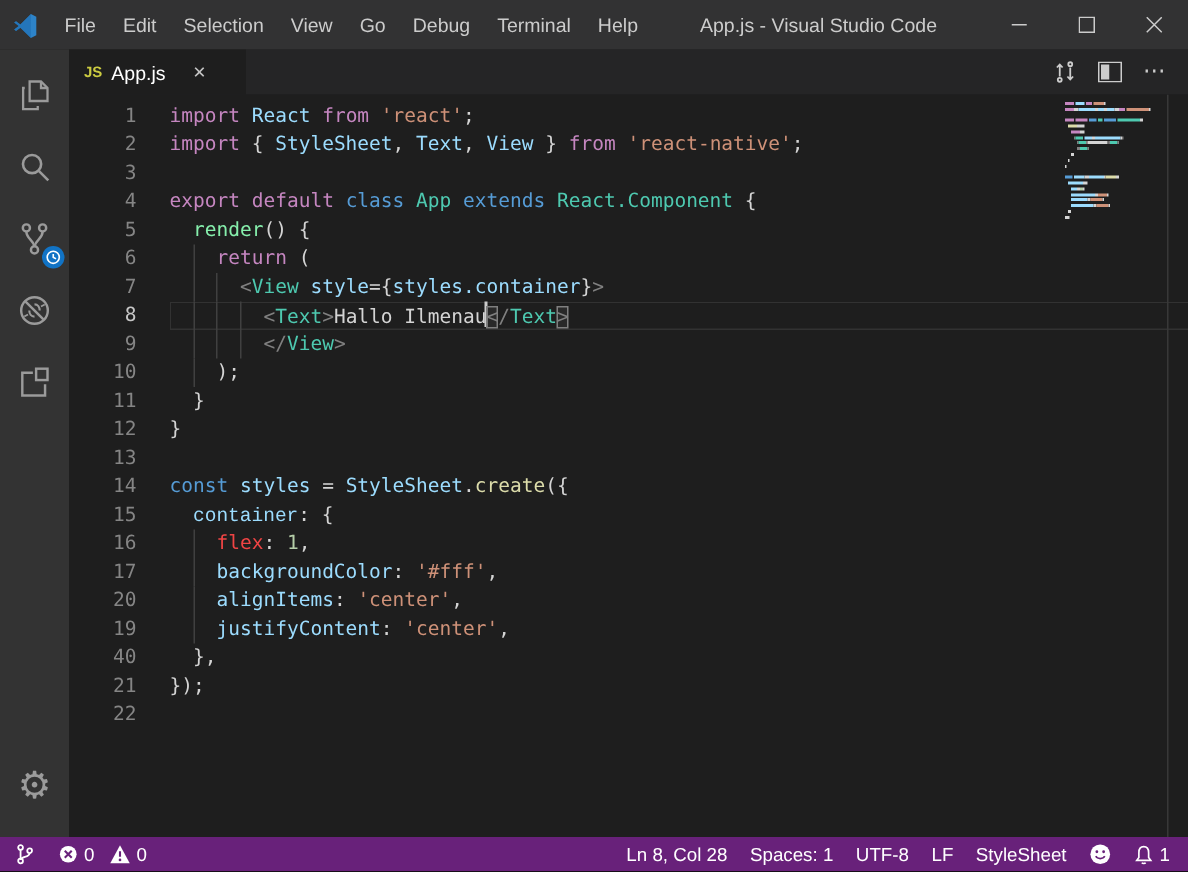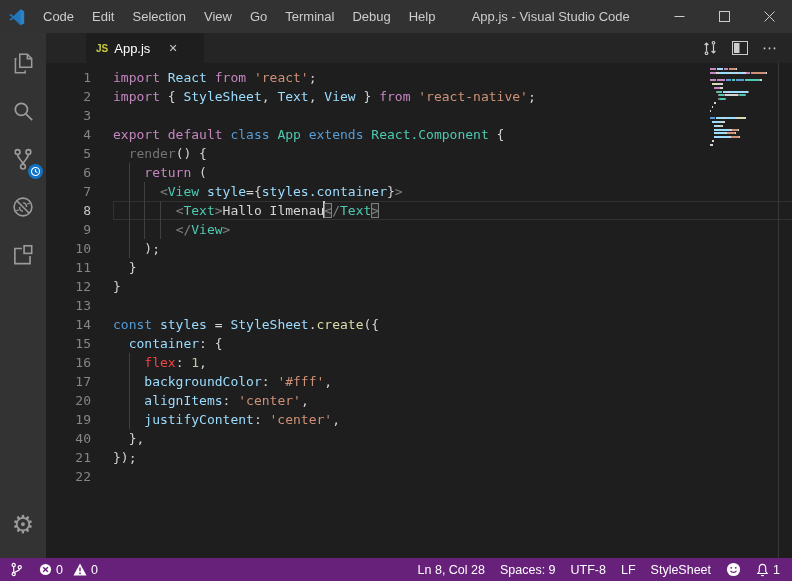--- a/index.html
+++ b/index.html
@@ -19,21 +19,21 @@
   .main{display:flex;height:525px;}
   .activitybar{width:46px;background:#333333;display:flex;flex-direction:column;align-items:center;padding-top:6px;box-sizing:border-box;}
   .ab-item{width:46px;height:48px;display:flex;align-items:center;justify-content:center;position:relative;}
   .ab-spacer{flex:1;}
   .ab-gear{margin-bottom:10px;font-size:25px;color:#9b9b9b;line-height:1;}
   .scm-badge{position:absolute;right:3px;bottom:4px;width:15px;height:15px;border-radius:50%;
              background:#1173c5;display:flex;align-items:center;justify-content:center;}
   
   .editor-col{flex:1;display:flex;flex-direction:column;min-width:0;}
   .tabbar{height:30px;background:#252526;display:flex;align-items:stretch;}
-  .tab{background:#1e1e1e;display:flex;align-items:center;padding:0 10px;min-width:98px;margin-left:40px;}
+  .tab{background:#1e1e1e;display:flex;align-items:center;padding:0 10px;min-width:98px;}
   .js-ico{color:#cbcb41;font-weight:bold;font-size:10px;margin-right:6px;font-style:normal;}
   .tab-label{color:#ffffff;font-size:13px;}
   .tab-close{margin-left:18px;color:#c5c5c5;font-size:11px;}
   .tab-actions{margin-left:auto;display:flex;align-items:center;gap:14px;padding-right:14px;}
   .ta{display:flex;align-items:center;justify-content:center;}
   .ta.more{color:#cccccc;font-size:15px;letter-spacing:1px;line-height:10px;}
   
   .editor{flex:1;position:relative;background:#1e1e1e;overflow:hidden;}
   .code{padding-top:5px;}
   .code-line{display:flex;height:19px;line-height:19px;font-family:"DejaVu Sans Mono","Liberation Mono",monospace;font-size:13px;}
@@ -63,27 +63,27 @@
 <div class="window">
 
   <div class="titlebar">
     <span class="logo">
       <svg width="18" height="18" viewBox="0 0 20 20">
         <path d="M14 1.5 L6.2 9.2 L3 6.8 L1.6 7.8 L5 10.4 L1.6 13 L3 14 L6.2 11.6 L14 19.3 L18 17.2 V3.6 Z" fill="#2d83c8"></path>
         <path d="M14 1.5 L6.2 9.2 L3 6.8 L1.6 7.8 L5 10.4 L1.6 13 L3 14 L6.2 11.6 L14 19.3 Z" fill="#1d6bb0" opacity="0.55"></path>
       </svg>
     </span>
     <div class="menubar">
-        <div class="menu-item">Code</div>
+        <div class="menu-item">File</div>
         <div class="menu-item">Edit</div>
         <div class="menu-item">Selection</div>
         <div class="menu-item">View</div>
         <div class="menu-item">Go</div>
+        <div class="menu-item">Debug</div>
         <div class="menu-item">Terminal</div>
-        <div class="menu-item">Debug</div>
         <div class="menu-item">Help</div>
       </div>
     <div class="titlebar-rest">
       <div class="title">App.js - Visual Studio Code</div>
       <div class="wcontrols">
         <div class="wbtn">
           <svg width="11" height="11" viewBox="0 0 11 11">
               <line x1="0.5" y1="5.5" x2="10.5" y2="5.5" stroke="#cccccc" stroke-width="1"></line>
             </svg>
         </div>
@@ -192,21 +192,21 @@
             <div class="code-line">
               <div class="line-number">3</div>
               <div class="line-content"></div>
             </div>
             <div class="code-line">
               <div class="line-number">4</div>
               <div class="line-content"><span class="tk" style="color: rgb(197, 134, 192);">export</span><span class="tk" style="color: rgb(212, 212, 212);"> </span><span class="tk" style="color: rgb(197, 134, 192);">default</span><span class="tk" style="color: rgb(212, 212, 212);"> </span><span class="tk" style="color: rgb(86, 156, 214);">class</span><span class="tk" style="color: rgb(212, 212, 212);"> </span><span class="tk" style="color: rgb(78, 201, 176);">App</span><span class="tk" style="color: rgb(212, 212, 212);"> </span><span class="tk" style="color: rgb(86, 156, 214);">extends</span><span class="tk" style="color: rgb(212, 212, 212);"> </span><span class="tk" style="color: rgb(78, 201, 176);">React.Component</span><span class="tk" style="color: rgb(212, 212, 212);"> {</span></div>
             </div>
             <div class="code-line">
               <div class="line-number">5</div>
-              <div class="line-content"><span class="tk" style="color: rgb(212, 212, 212);">  </span><span class="tk" style="color: #737373;">render</span><span class="tk" style="color: rgb(212, 212, 212);">() {</span></div>
+              <div class="line-content"><span class="tk" style="color: rgb(212, 212, 212);">  </span><span class="tk" style="color: #86efac;">render</span><span class="tk" style="color: rgb(212, 212, 212);">() {</span></div>
             </div>
             <div class="code-line">
               <div class="line-number">6</div>
               <div class="line-content"><span class="guide" style="left: 2ch;"></span><span class="tk" style="color: rgb(212, 212, 212);">    </span><span class="tk" style="color: rgb(197, 134, 192);">return</span><span class="tk" style="color: rgb(212, 212, 212);"> (</span></div>
             </div>
             <div class="code-line">
               <div class="line-number">7</div>
               <div class="line-content"><span class="guide" style="left: 2ch;"></span><span class="guide" style="left: 4ch;"></span><span class="tk" style="color: rgb(212, 212, 212);">      </span><span class="tk" style="color: rgb(128, 128, 128);">&lt;</span><span class="tk" style="color: rgb(78, 201, 176);">View</span><span class="tk" style="color: rgb(212, 212, 212);"> </span><span class="tk" style="color: rgb(156, 220, 254);">style</span><span class="tk" style="color: rgb(212, 212, 212);">={</span><span class="tk" style="color: rgb(156, 220, 254);">styles.container</span><span class="tk" style="color: rgb(212, 212, 212);">}</span><span class="tk" style="color: rgb(128, 128, 128);">&gt;</span></div>
             </div>
             <div class="code-line current">
@@ -232,21 +232,21 @@
             <div class="code-line">
               <div class="line-number">13</div>
               <div class="line-content"></div>
             </div>
             <div class="code-line">
               <div class="line-number">14</div>
               <div class="line-content"><span class="tk" style="color: rgb(86, 156, 214);">const</span><span class="tk" style="color: rgb(212, 212, 212);"> </span><span class="tk" style="color: rgb(156, 220, 254);">styles</span><span class="tk" style="color: rgb(212, 212, 212);"> = </span><span class="tk" style="color: rgb(156, 220, 254);">StyleSheet</span><span class="tk" style="color: rgb(212, 212, 212);">.</span><span class="tk" style="color: rgb(220, 220, 170);">create</span><span class="tk" style="color: rgb(212, 212, 212);">({</span></div>
             </div>
             <div class="code-line">
               <div class="line-number">15</div>
-              <div class="line-content"><span class="tk" style="color: rgb(212, 212, 212);">  </span><span class="tk" style="color: rgb(156, 220, 254);">container</span><span class="tk" style="color: rgb(212, 212, 212);">: {</span></div>
+              <div class="line-content"><span class="tk" style="color: rgb(212, 212, 212);">  </span><span class="tk" style="color: rgb(156, 220, 254); font-family: Liberation Mono, monospace;">container</span><span class="tk" style="color: rgb(212, 212, 212);">: {</span></div>
             </div>
             <div class="code-line">
               <div class="line-number">16</div>
               <div class="line-content"><span class="guide" style="left: 2ch;"></span><span class="tk" style="color: rgb(212, 212, 212);">    </span><span class="tk" style="color: #ef4444;">flex</span><span class="tk" style="color: rgb(212, 212, 212);">: </span><span class="tk" style="color: rgb(181, 206, 168);">1</span><span class="tk" style="color: rgb(212, 212, 212);">,</span></div>
             </div>
             <div class="code-line">
               <div class="line-number">17</div>
               <div class="line-content"><span class="guide" style="left: 2ch;"></span><span class="tk" style="color: rgb(212, 212, 212);">    </span><span class="tk" style="color: rgb(156, 220, 254);">backgroundColor</span><span class="tk" style="color: rgb(212, 212, 212);">: </span><span class="tk" style="color: rgb(206, 145, 120);">'#fff'</span><span class="tk" style="color: rgb(212, 212, 212);">,</span></div>
             </div>
             <div class="code-line">
@@ -440,21 +440,21 @@
           <circle cx="7" cy="10.3" r="0.9" fill="#68217A"></circle>
         </svg>
         <span>0</span>
       </div>
     </div>
     <div class="sb-right">
       <div class="sb-item">
           <span>Ln 8, Col 28</span>
         </div>
       <div class="sb-item">
-          <span>Spaces: 9</span>
+          <span>Spaces: 1</span>
         </div>
       <div class="sb-item">
           <span>UTF-8</span>
         </div>
       <div class="sb-item">
           <span>LF</span>
         </div>
       <div class="sb-item">
           <span>StyleSheet</span>
         </div>

